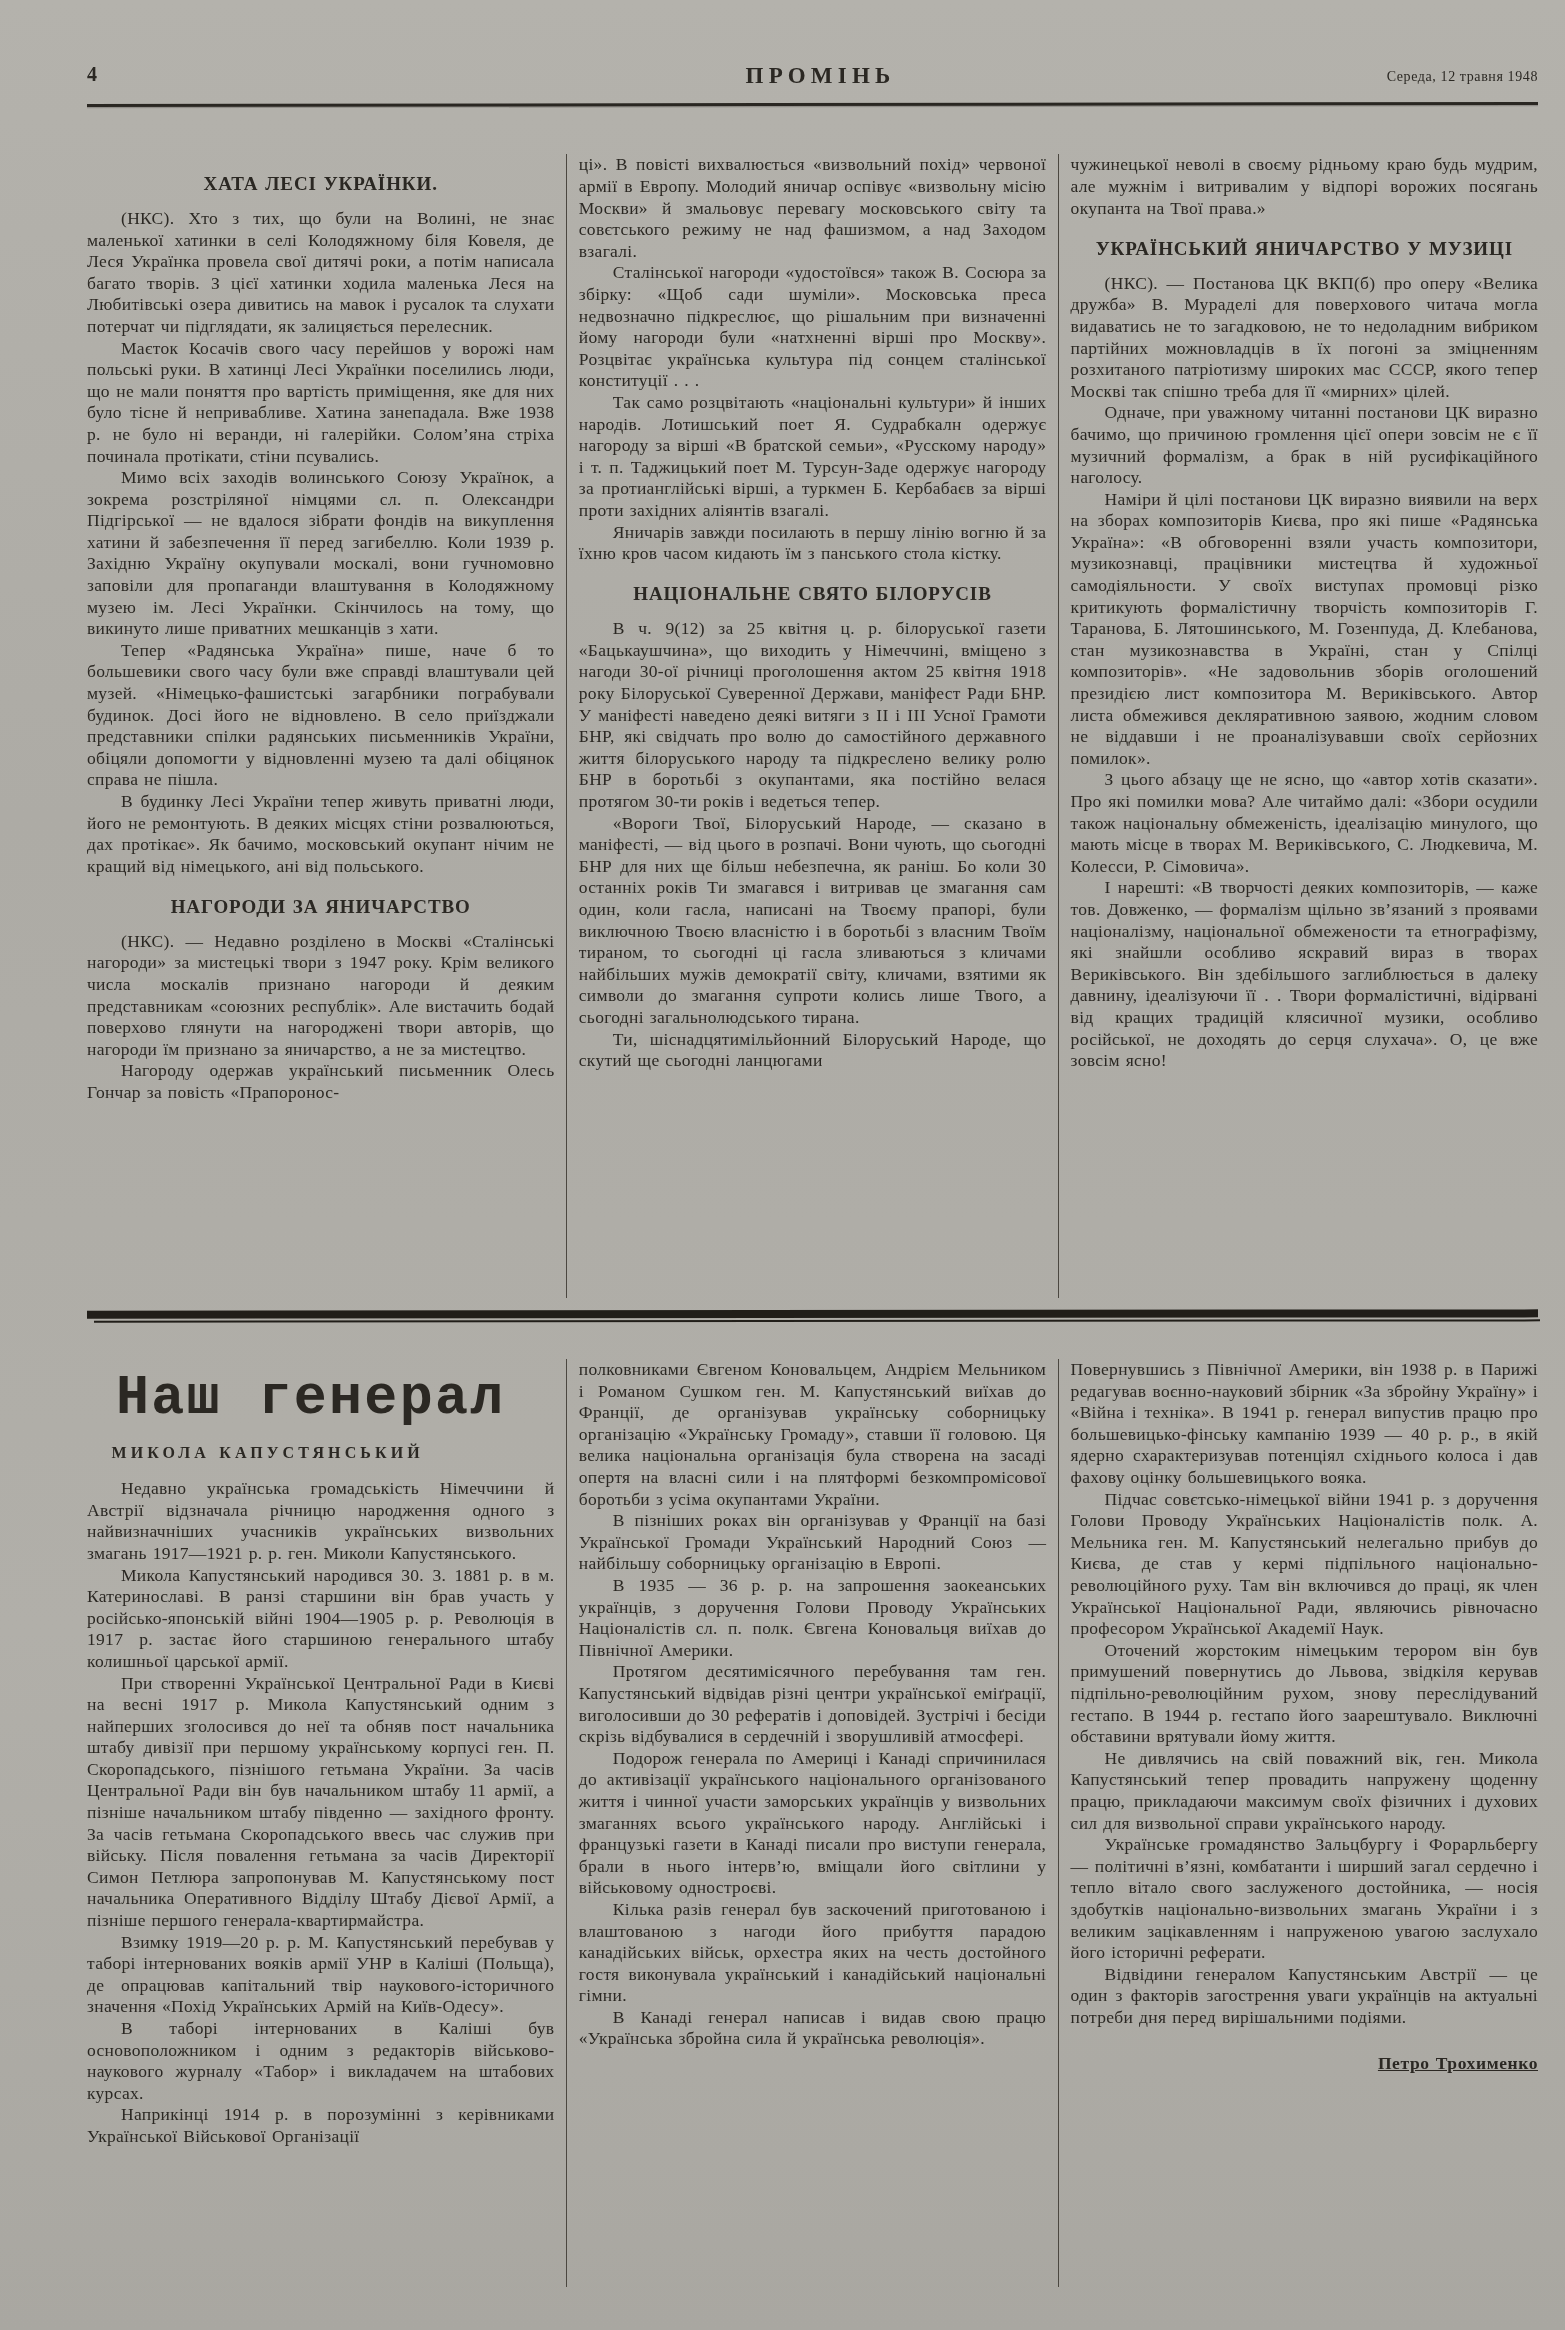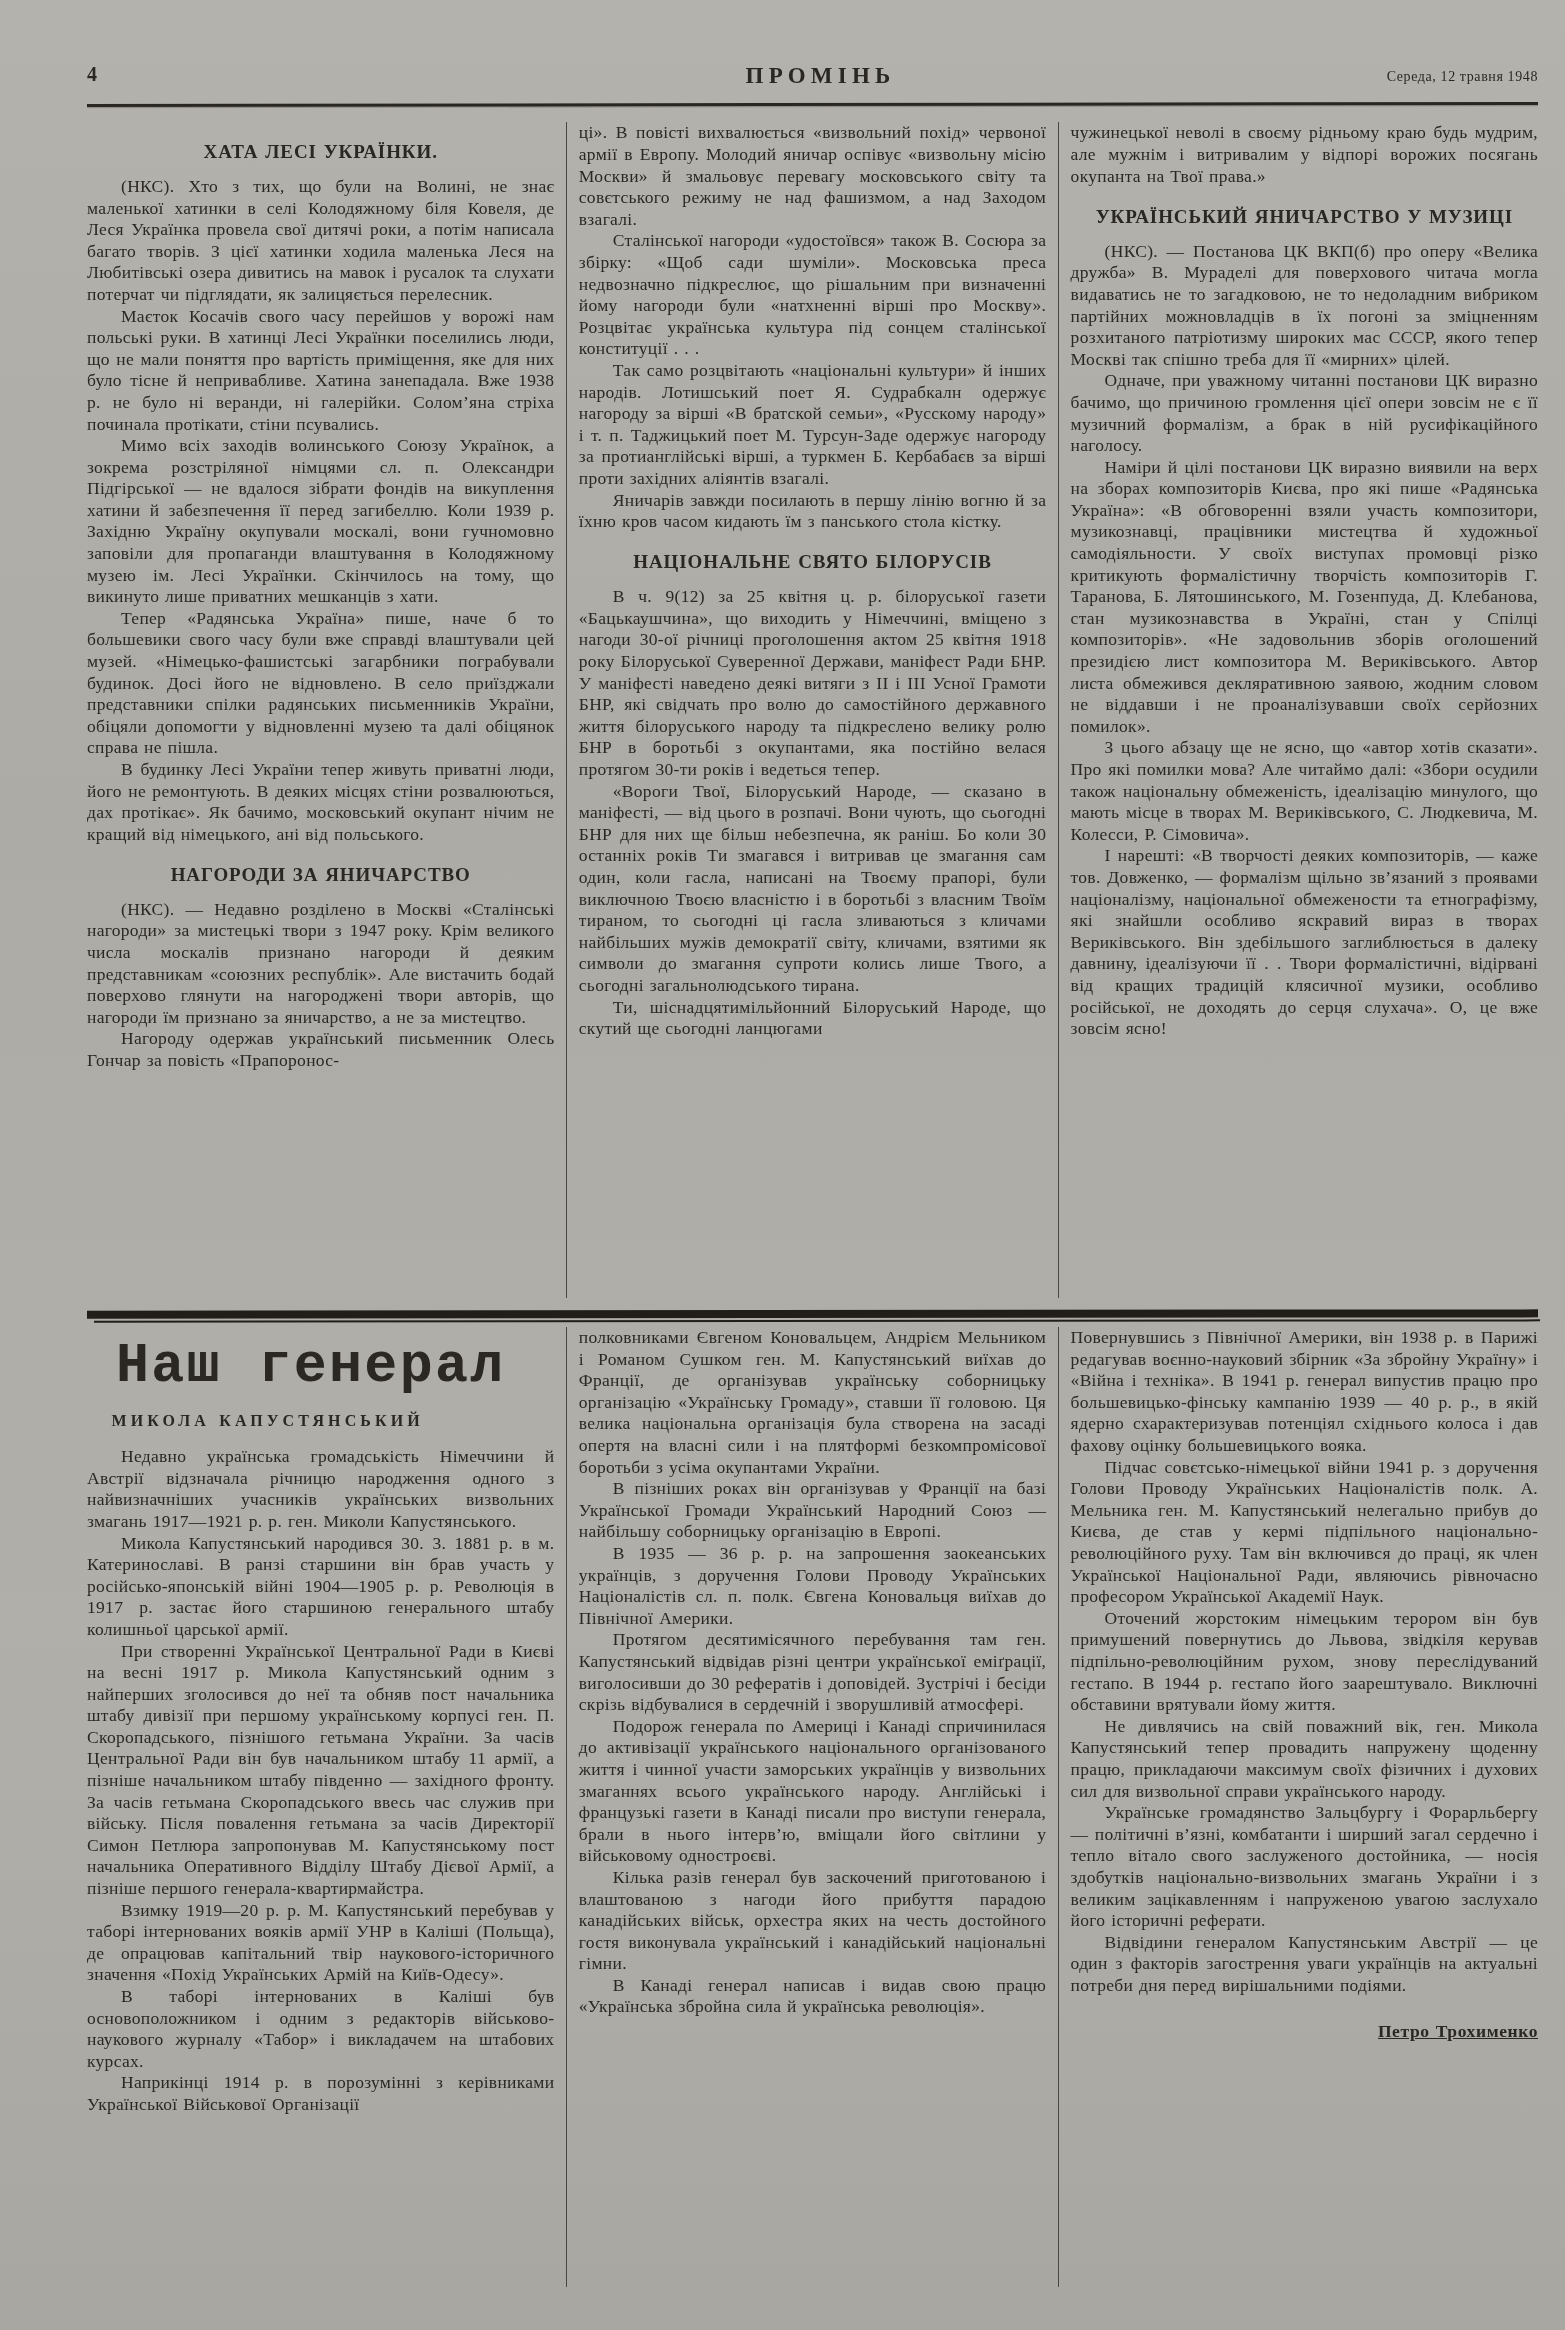--- a/index.html
+++ b/index.html
@@ -33,21 +33,21 @@
     box-shadow:0 1.2px 0 rgba(42,39,34,.25);
     transform:rotate(-.08deg);
   }
   
   .cols{display:flex;margin-top:16.3px;}
   .col{
     flex:1 1 0;min-width:0;
     padding:0 11.7px;
     font-size:17.5px;line-height:21.6px;
     text-align:justify;
-    letter-spacing:0.3px;word-spacing:1.2px;
+    letter-spacing:0.3px;word-spacing:1.2px;margin-top:32px;
   }
   .col:first-child{padding-left:0;}
   .col:last-child{padding-right:0;}
   .col + .col{border-left:1.7px solid #4b4740;}
   .cols.top{height:1176px;overflow:hidden;}
   .cols.bottom{height:960px;overflow:hidden;margin-top:0;}
   
   .block{margin:0;text-indent:34px;}
   .block.cont{text-indent:0;}
   .block.heading{

